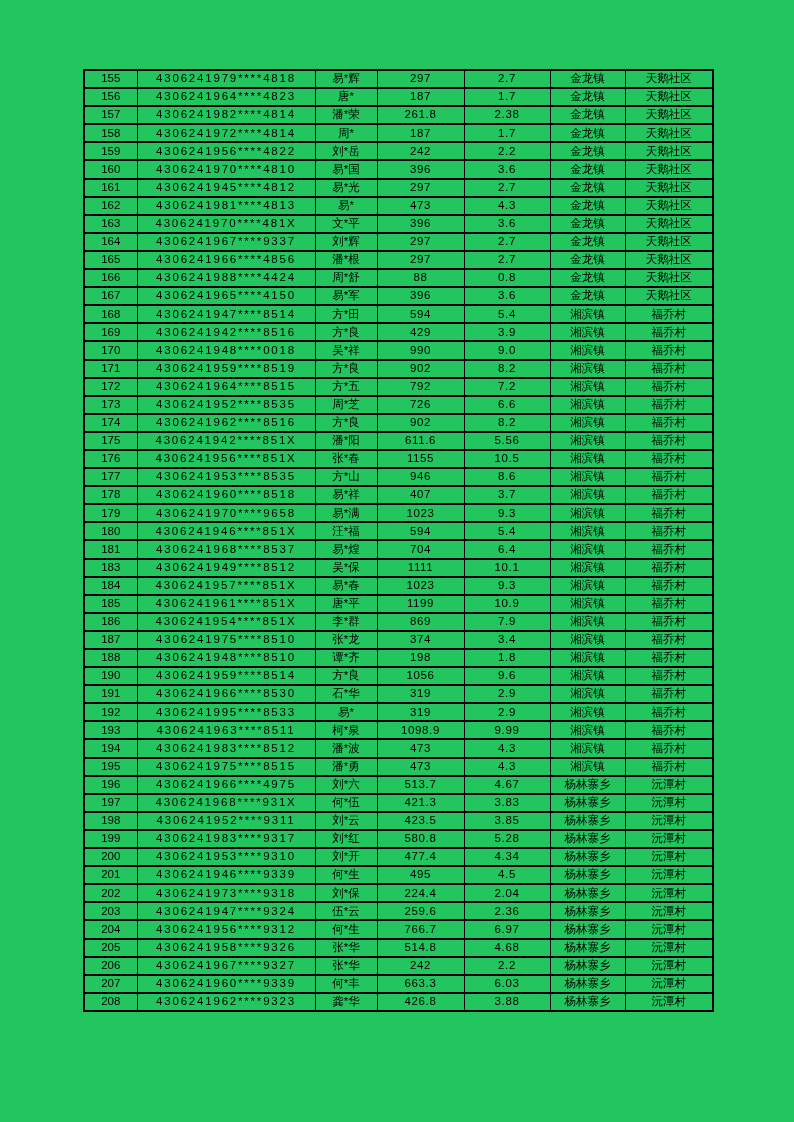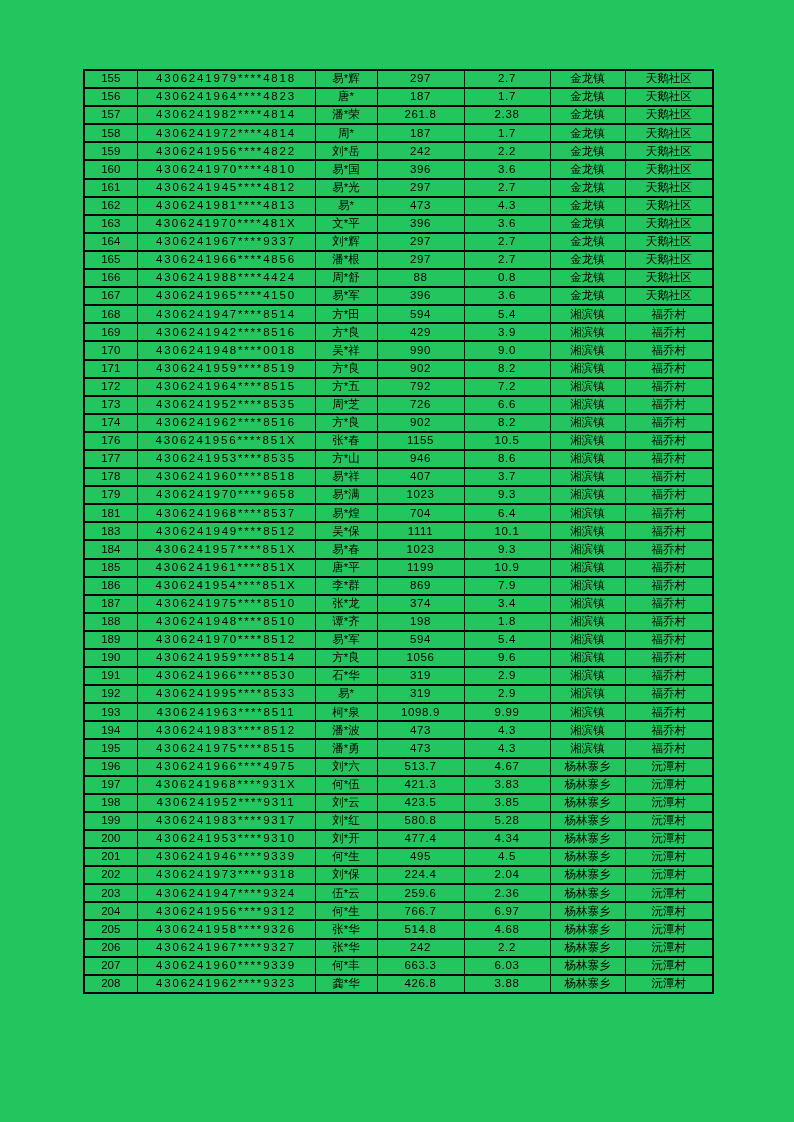--- a/index.html
+++ b/index.html
@@ -238,20 +238,29 @@
         <tr>
           <td class="col1">174</td>
           <td class="col2">4306241962****8516</td>
           <td class="col3">方*良</td>
           <td class="col4">902</td>
           <td class="col5">8.2</td>
           <td class="col6">湘滨镇</td>
           <td class="col7">福乔村</td>
         </tr>
         <tr>
+          <td class="col1">175</td>
+          <td class="col2">4306241942****851X</td>
+          <td class="col3">潘*阳</td>
+          <td class="col4">611.6</td>
+          <td class="col5">5.56</td>
+          <td class="col6">湘滨镇</td>
+          <td class="col7">福乔村</td>
+        </tr>
+        <tr>
           <td class="col1">176</td>
           <td class="col2">4306241956****851X</td>
           <td class="col3">张*春</td>
           <td class="col4">1155</td>
           <td class="col5">10.5</td>
           <td class="col6">湘滨镇</td>
           <td class="col7">福乔村</td>
         </tr>
         <tr>
           <td class="col1">177</td>
@@ -274,20 +283,29 @@
         <tr>
           <td class="col1">179</td>
           <td class="col2">4306241970****9658</td>
           <td class="col3">易*满</td>
           <td class="col4">1023</td>
           <td class="col5">9.3</td>
           <td class="col6">湘滨镇</td>
           <td class="col7">福乔村</td>
         </tr>
         <tr>
+          <td class="col1">180</td>
+          <td class="col2">4306241946****851X</td>
+          <td class="col3">汪*福</td>
+          <td class="col4">594</td>
+          <td class="col5">5.4</td>
+          <td class="col6">湘滨镇</td>
+          <td class="col7">福乔村</td>
+        </tr>
+        <tr>
           <td class="col1">181</td>
           <td class="col2">4306241968****8537</td>
           <td class="col3">易*煌</td>
           <td class="col4">704</td>
           <td class="col5">6.4</td>
           <td class="col6">湘滨镇</td>
           <td class="col7">福乔村</td>
         </tr>
         <tr>
           <td class="col1">183</td>
@@ -337,29 +355,20 @@
         <tr>
           <td class="col1">188</td>
           <td class="col2">4306241948****8510</td>
           <td class="col3">谭*齐</td>
           <td class="col4">198</td>
           <td class="col5">1.8</td>
           <td class="col6">湘滨镇</td>
           <td class="col7">福乔村</td>
         </tr>
         <tr>
-          <td class="col1">189</td>
-          <td class="col2">4306241970****8512</td>
-          <td class="col3">易*军</td>
-          <td class="col4">594</td>
-          <td class="col5">5.4</td>
-          <td class="col6">湘滨镇</td>
-          <td class="col7">福乔村</td>
-        </tr>
-        <tr>
           <td class="col1">190</td>
           <td class="col2">4306241959****8514</td>
           <td class="col3">方*良</td>
           <td class="col4">1056</td>
           <td class="col5">9.6</td>
           <td class="col6">湘滨镇</td>
           <td class="col7">福乔村</td>
         </tr>
         <tr>
           <td class="col1">191</td>

